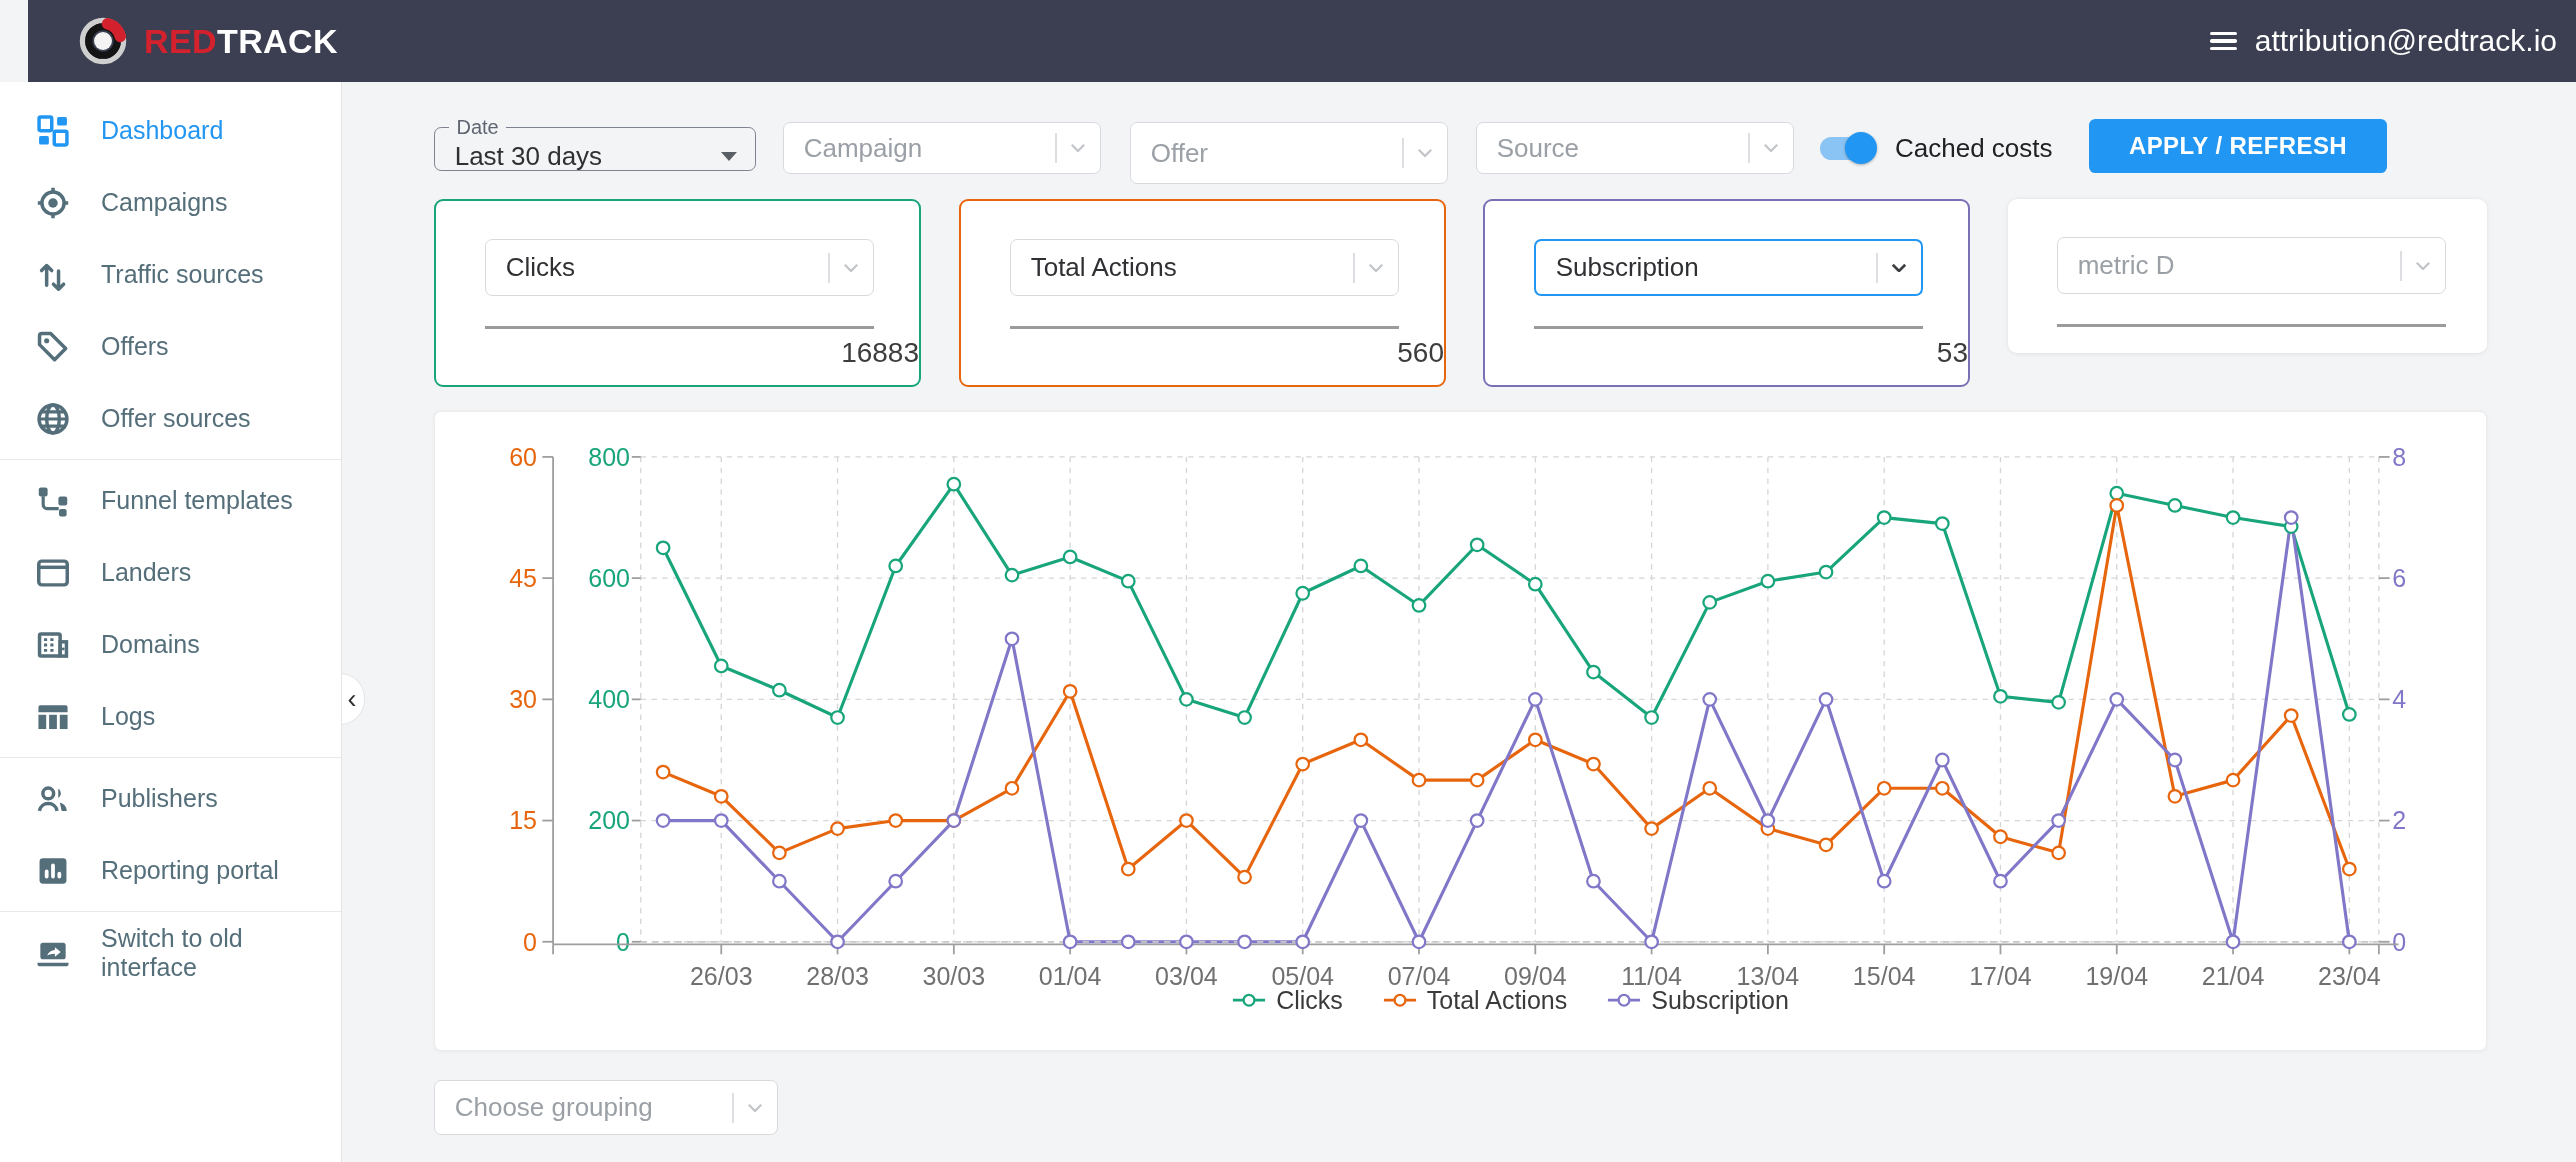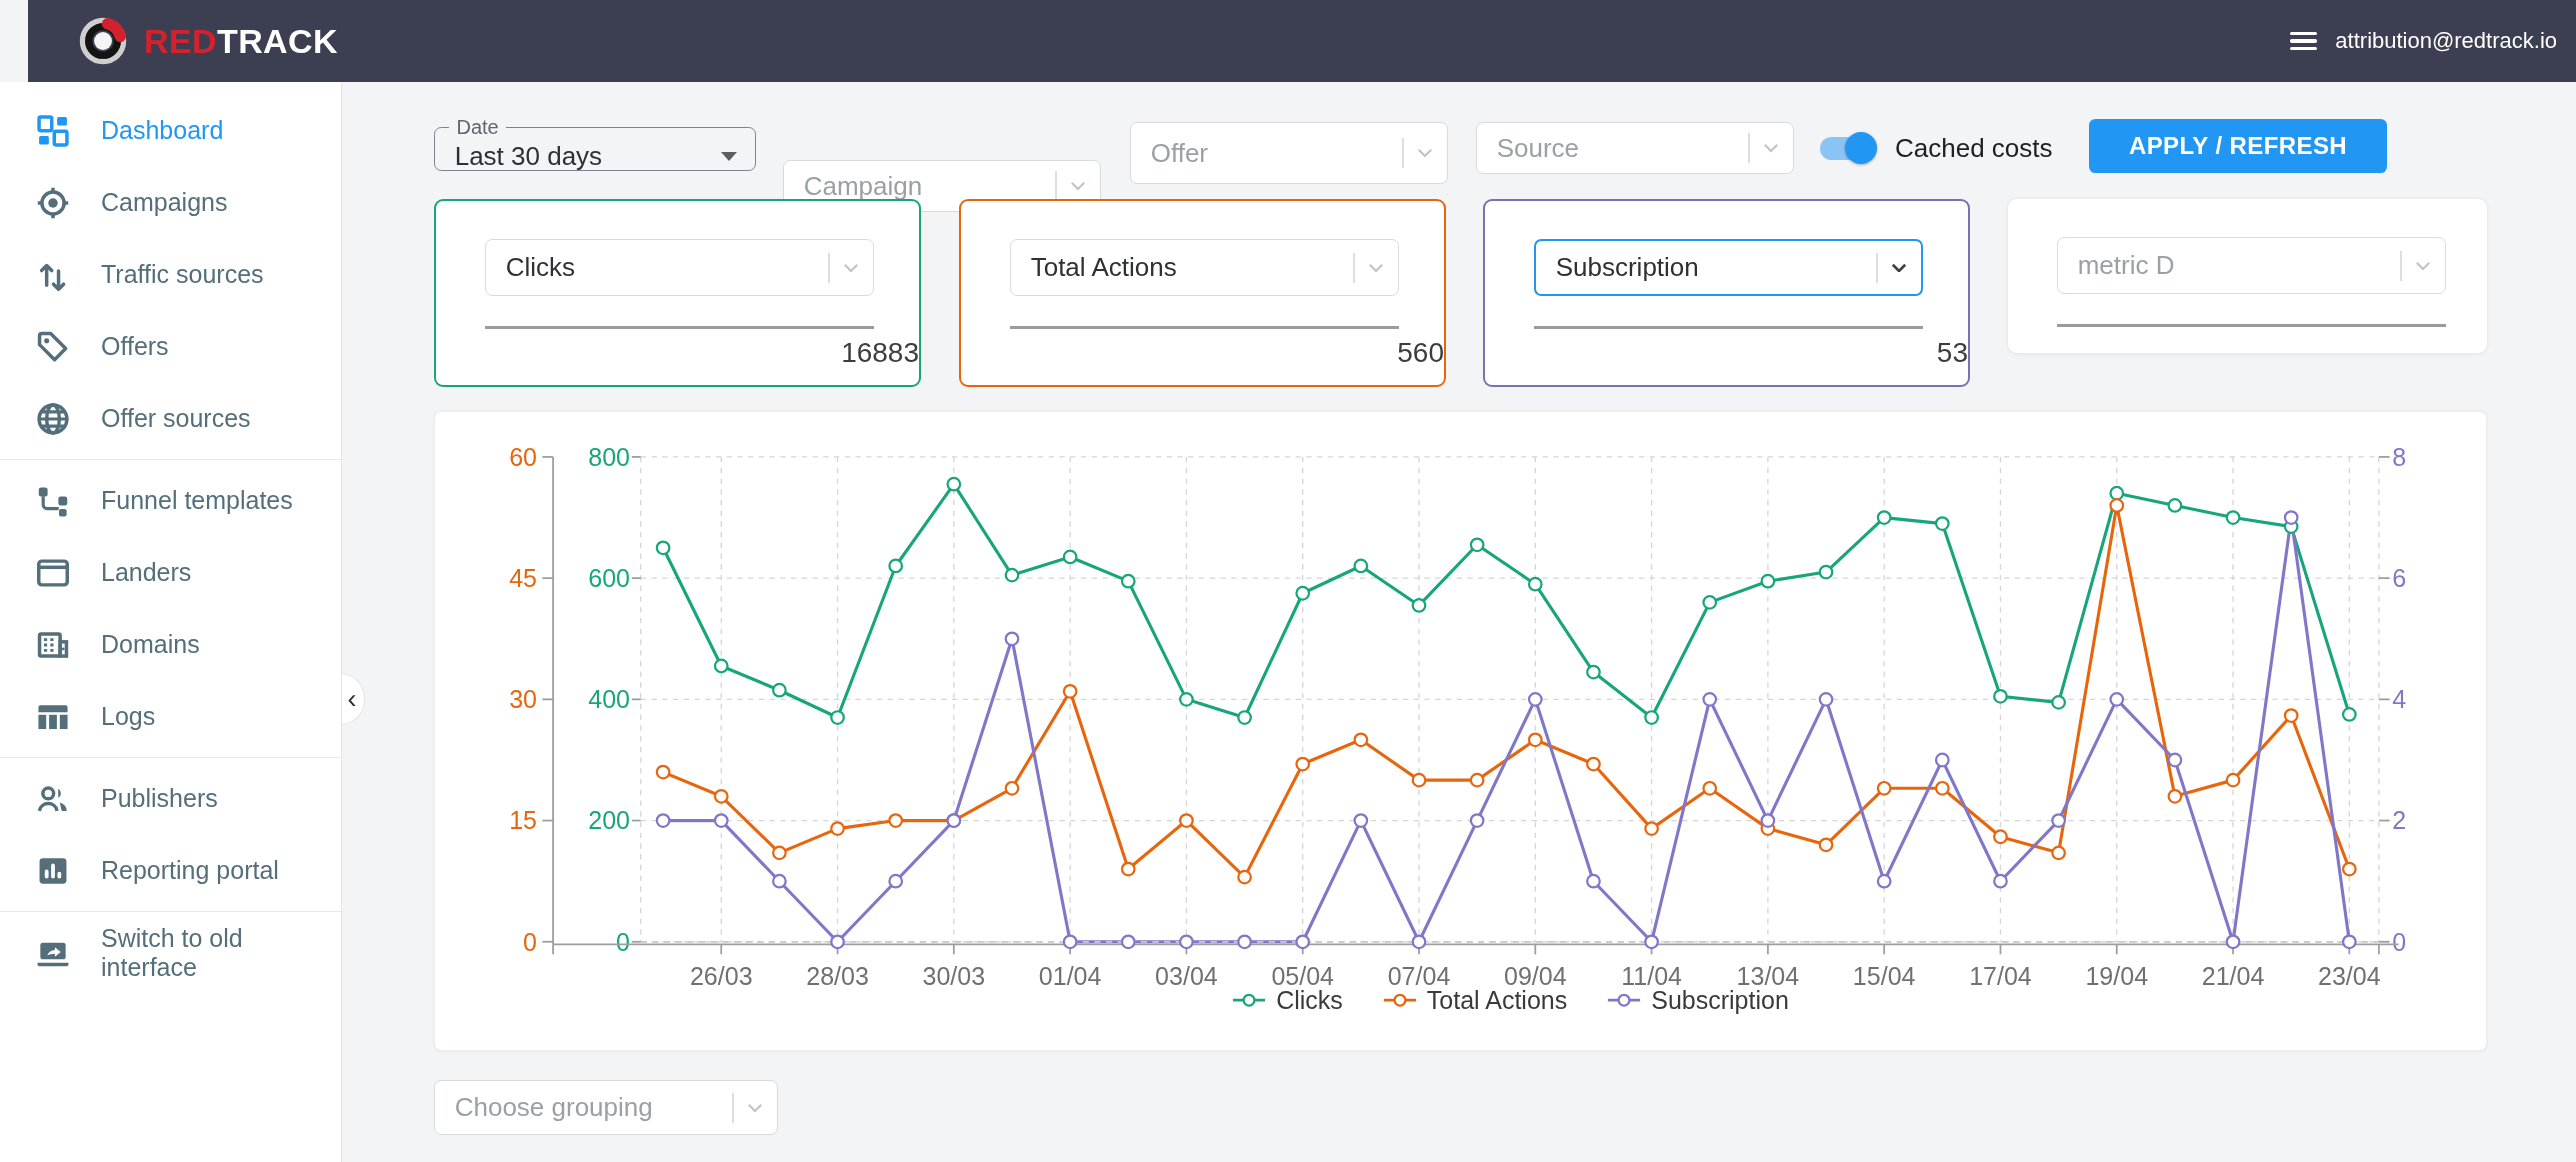--- a/index.html
+++ b/index.html
@@ -6,21 +6,21 @@
   html,body { width:2576px; height:1163px; }
   body { font-family:"Liberation Sans", sans-serif; background:#f3f4f6; position:relative; overflow:hidden; }
   #app { position:absolute; inset:0; }
 
   
   .topbar { position:absolute; left:0; top:0; width:2576px; height:82px; background:#3b3f51; display:flex; align-items:center; justify-content:space-between; padding:0 47px 0 50px; z-index:5;margin-left:28px; }
   .brand { display:flex; align-items:center; gap:16px; }
   .brand-name { font-size:34px; font-weight:bold; letter-spacing:0.4px; }
   .brand-red { color:#d3212e; }
   .brand-track { color:#ffffff; }
-  .user { display:flex; align-items:center; gap:18px; color:#fff; font-size:22px; }
+  .user { display:flex; align-items:center; gap:18px; color:#fff; font-size:30px; }
   .burger { display:flex; flex-direction:column; gap:4.5px; cursor:pointer; }
   .burger span { display:block; width:27px; height:3.1px; background:#fff; border-radius:1.8px; }
 
   
   .sidebar { position:absolute; left:0; top:82px; width:342px; height:1080px; background:#fff; border-right:1.8px solid #e3e4e6; padding-top:12.5px; z-index:4; }
   .side-item { height:72px; display:flex; align-items:center; padding-left:34px; gap:29px; color:#546e7a; font-size:25px; cursor:pointer; }
   .side-item.active { color:#2196f3; }
   .side-item .side-icon { width:38px; height:38px; display:flex; }
   .side-item .side-icon svg { width:38px; height:38px; }
   .side-divider { border:none; border-top:1.8px solid #e8e9ea; margin:4.5px 0; }
@@ -29,21 +29,21 @@
   
   .datebox { position:absolute; left:434px; top:116px; width:322px; height:55px; border:1.8px solid #7d828f; border-radius:7.2px; background:#f3f4f6; }
   .datebox legend { margin-left:14.3px; padding:0 7.2px; font-size:20px; color:#5f6570;margin-top:16px; }
   .datebox .val-row { display:flex; align-items:center; padding:1.8px 18px 0 19.7px; }
   .datebox .val { font-size:26px; color:#2f3033; }
   .tri-down { margin-left:auto; width:0; height:0; border-left:8px solid transparent; border-right:8px solid transparent; border-top:9.8px solid #5a5f66; }
 
   .sel { background:#fff; border:1.8px solid #d7d9dd; border-radius:7.2px; display:flex; align-items:center; padding:0 14.3px 0 19.7px; color:#9aa0a6; font-size:26px; }
   .sel .sel-divider { width:1.8px; height:30px; background:#dcdee1; margin-left:auto; }
   .sel .chev { margin-left:12.5px; display:flex; }
-  .sel-campaign { position:absolute; left:783px; top:122px; width:318px; height:52px;margin-top:38px; }
+  .sel-campaign { position:absolute; left:783px; top:122px; width:318px; height:52px; }
   .sel-offer    { position:absolute; left:1130px; top:122px; width:318px; height:62px; }
   .sel-source   { position:absolute; left:1476px; top:122px; width:318px; height:52px; }
 
   .toggle-wrap { position:absolute; left:1820px; top:131px; display:flex; align-items:center; gap:18px; }
   .toggle { position:relative; width:57px; height:34px; cursor:pointer; }
   .toggle .track { position:absolute; left:0; top:6.3px; width:48px; height:22.4px; border-radius:11.6px; background:#8ac4f4; }
   .toggle .knob { position:absolute; right:0; top:0.9px; width:32px; height:32px; border-radius:50%; background:#2196f3; box-shadow:0 0.9px 2.7px rgba(0,0,0,.3); }
   .toggle-label { font-size:26px; color:#202124; }
 
   .apply-btn { position:absolute; left:2089px; top:119px; width:298px; height:54px; background:#2196f3; color:#fff; border:none; border-radius:6.3px; font-size:24px; font-weight:bold; letter-spacing:0.4px; font-family:"Liberation Sans",sans-serif; cursor:pointer; }

